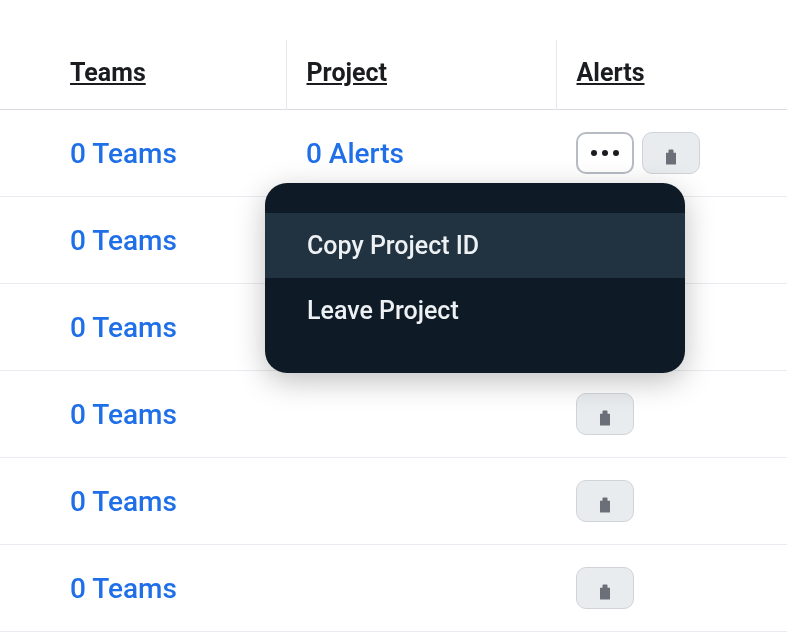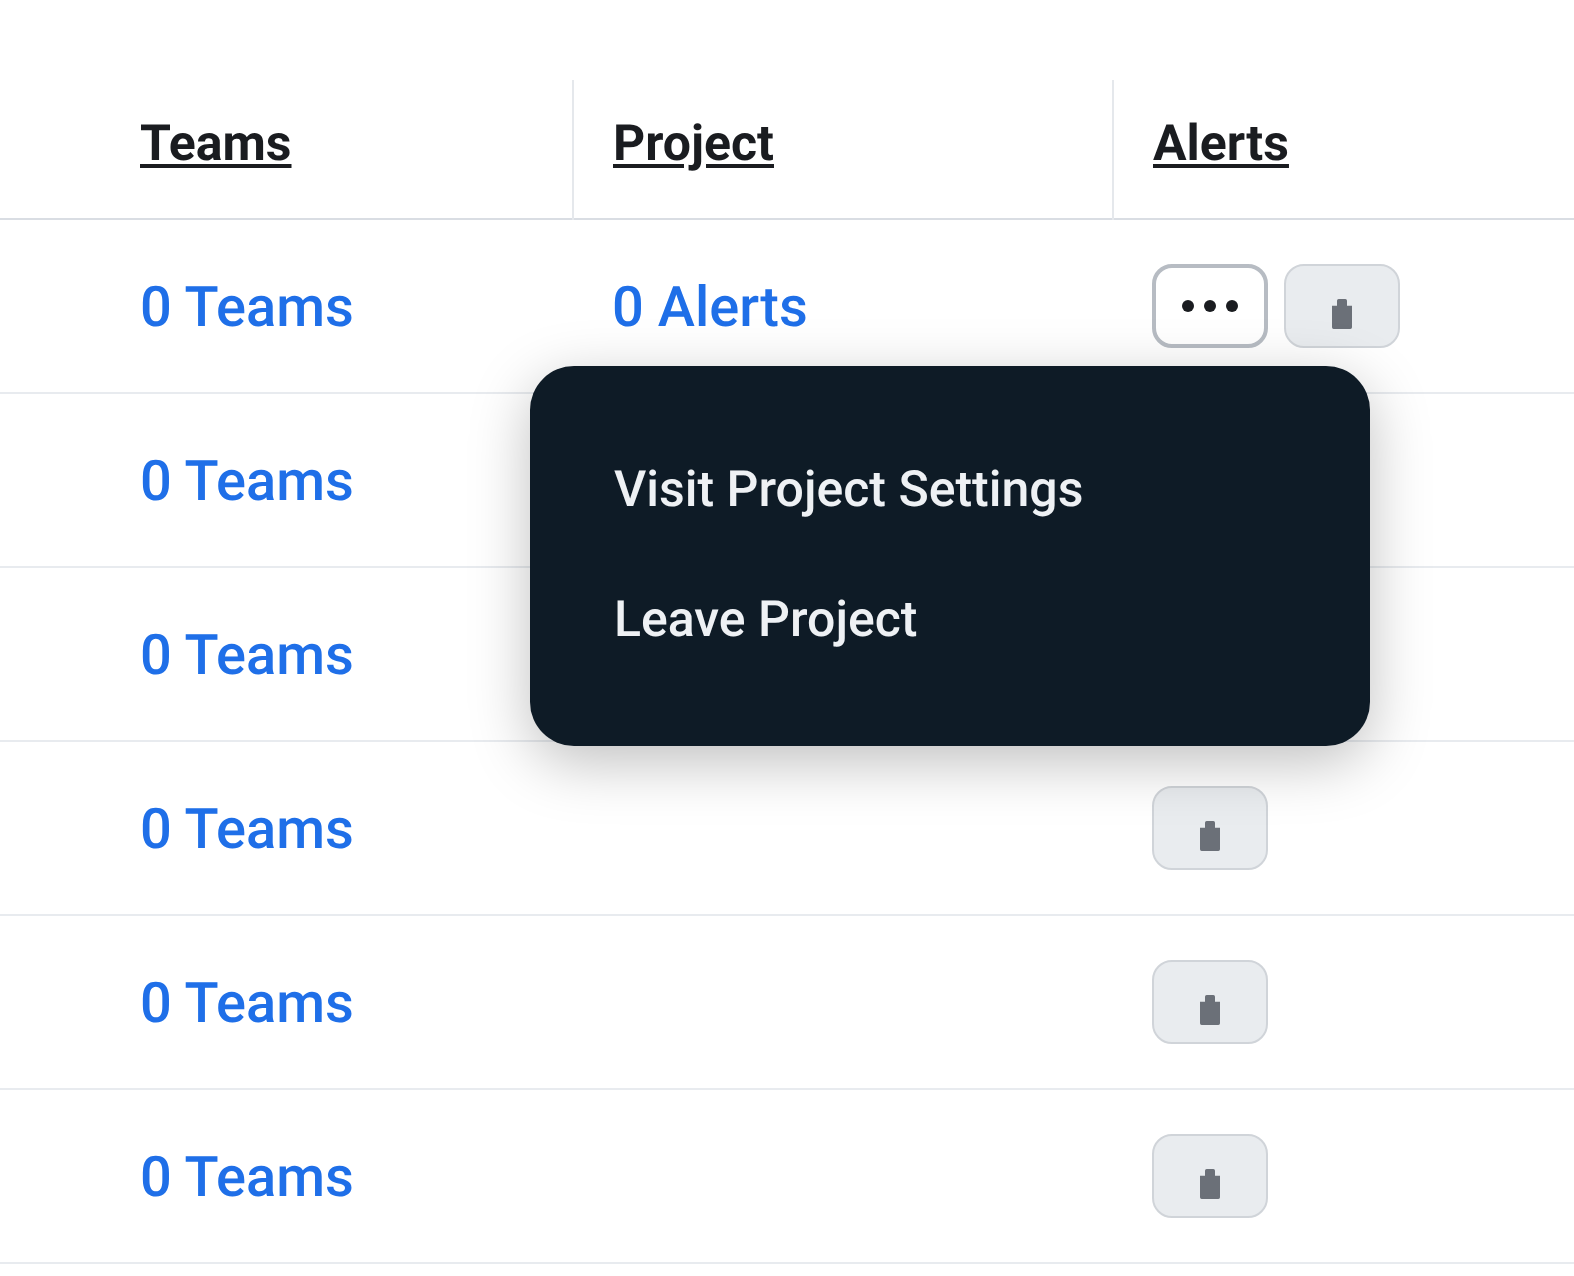--- a/index.html
+++ b/index.html
@@ -199,15 +199,15 @@
                   <path d="M4 7h16M10 3h4a1 1 0 0 1 1 1v3H9V4a1 1 0 0 1 1-1zM6 7v13a1 1 0 0 0 1 1h10a1 1 0 0 0 1-1V7" fill="#6b7078"></path>
                 </svg></span>
             </div>
           </div>
         </td>
       </tr>
     </tbody>
 </table>
 
 <div class="menu">
-    <div class="menu-item">Visit Project Settings</div>
+    <div class="menu-item hover">Copy Project ID</div>
     <div class="menu-item">Leave Project</div>
   </div>
 
 </body></html>

